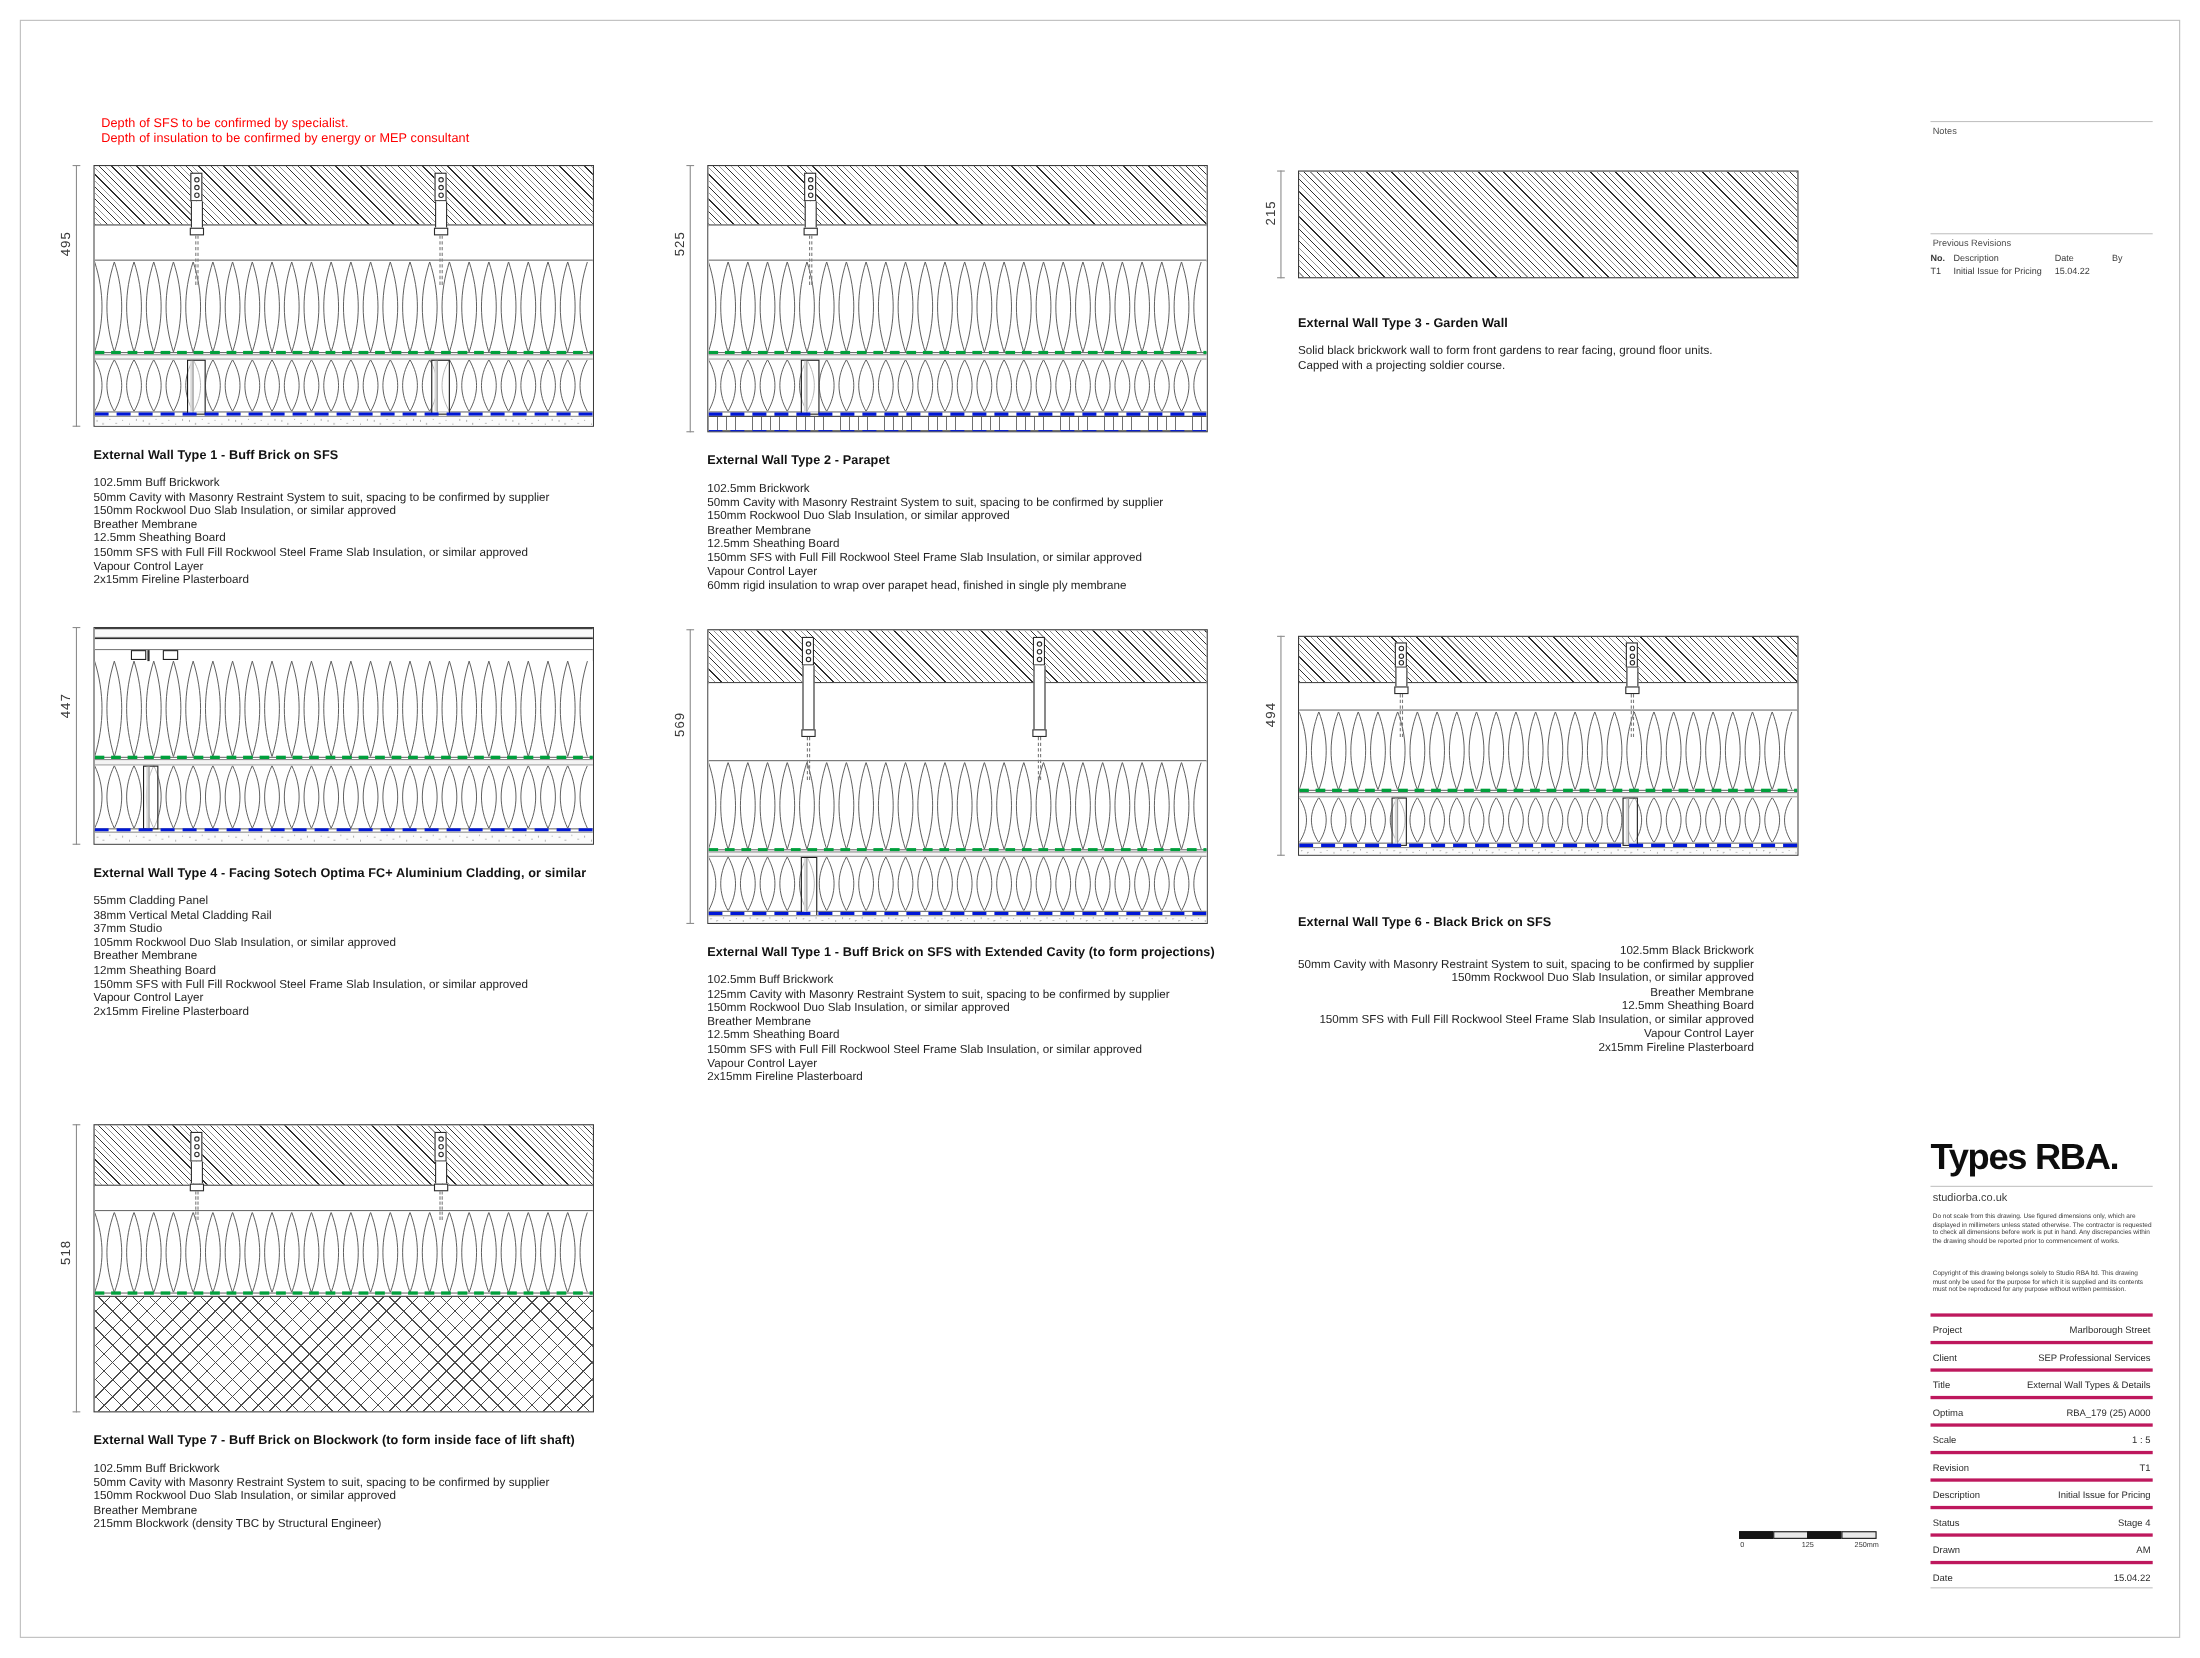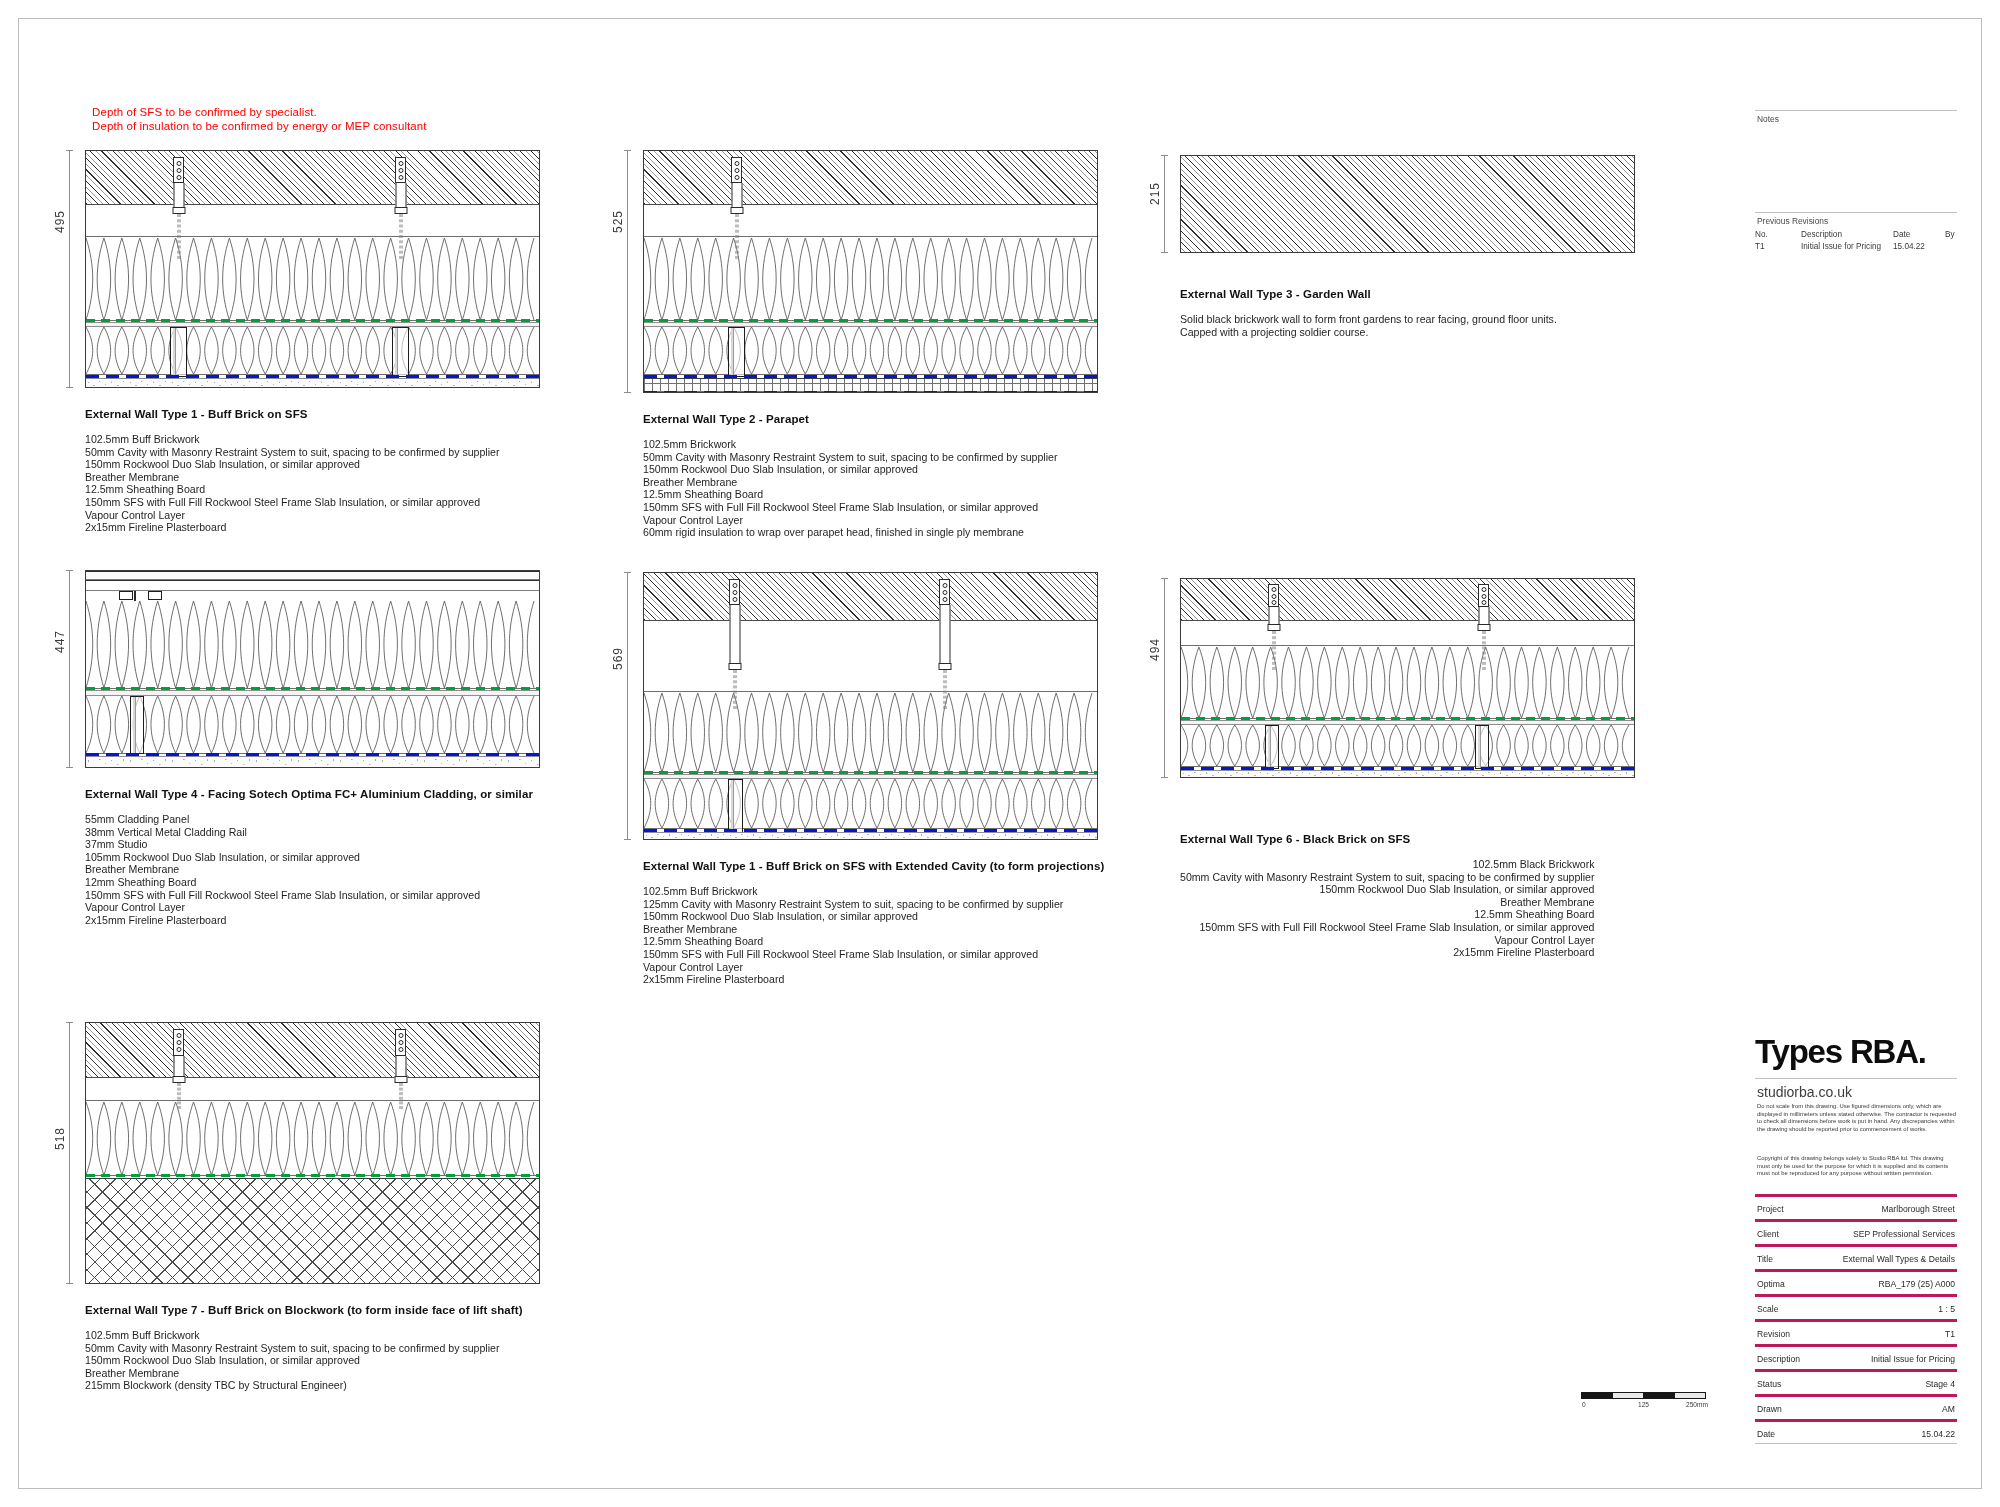--- a/index.html
+++ b/index.html
@@ -225,21 +225,21 @@
   .rev-tbl { font-size: 8.2px; color: #3a3a3a; width: 100%; }
   .rev-tbl td { padding: 1.5px 0; vertical-align: top; }
 
   .logo {
     position: absolute; left: 1755px; top: 1033px;
     font-size: 33px; font-weight: bold; letter-spacing: -1.2px;
     color: #0d0d0d;
   }
   .logo-url {
     position: absolute; left: 1757px; top: 1084px;
-    font-size: 14px; color: #3d3d3d;
+    font-size: 10px; color: #3d3d3d;
   }
   .legal {
     position: absolute; left: 1757px; width: 200px;
     font-size: 5.9px; line-height: 7.6px; color: #3a3a3a;
   }
 
   .tb-row {
     position: absolute; left: 1755px; width: 202px; height: 25px;
     border-top: 3px solid #be185d;
     font-size: 8.6px; color: #2b2b2b;
@@ -880,21 +880,21 @@
   <div class="tb-rule"></div>
   <div class="tb-hd">Notes</div>
 </div>
 
 <div class="tb" style="top:212px;">
   <div class="tb-rule"></div>
   <div class="tb-hd">Previous Revisions</div>
   <table class="rev-tbl" cellspacing="0" cellpadding="0">
     <tbody>
         <tr>
-      <td style="width:46px;">No.</td>
+      <td style="width:21px;font-weight:bold;">No.</td>
       <td style="width:92px;">Description</td>
       <td style="width:52px;">Date</td>
       <td>By</td>
     </tr>
     <tr>
       <td>T1</td>
       <td>Initial Issue for Pricing</td>
       <td>15.04.22</td>
       <td></td>
     </tr>

